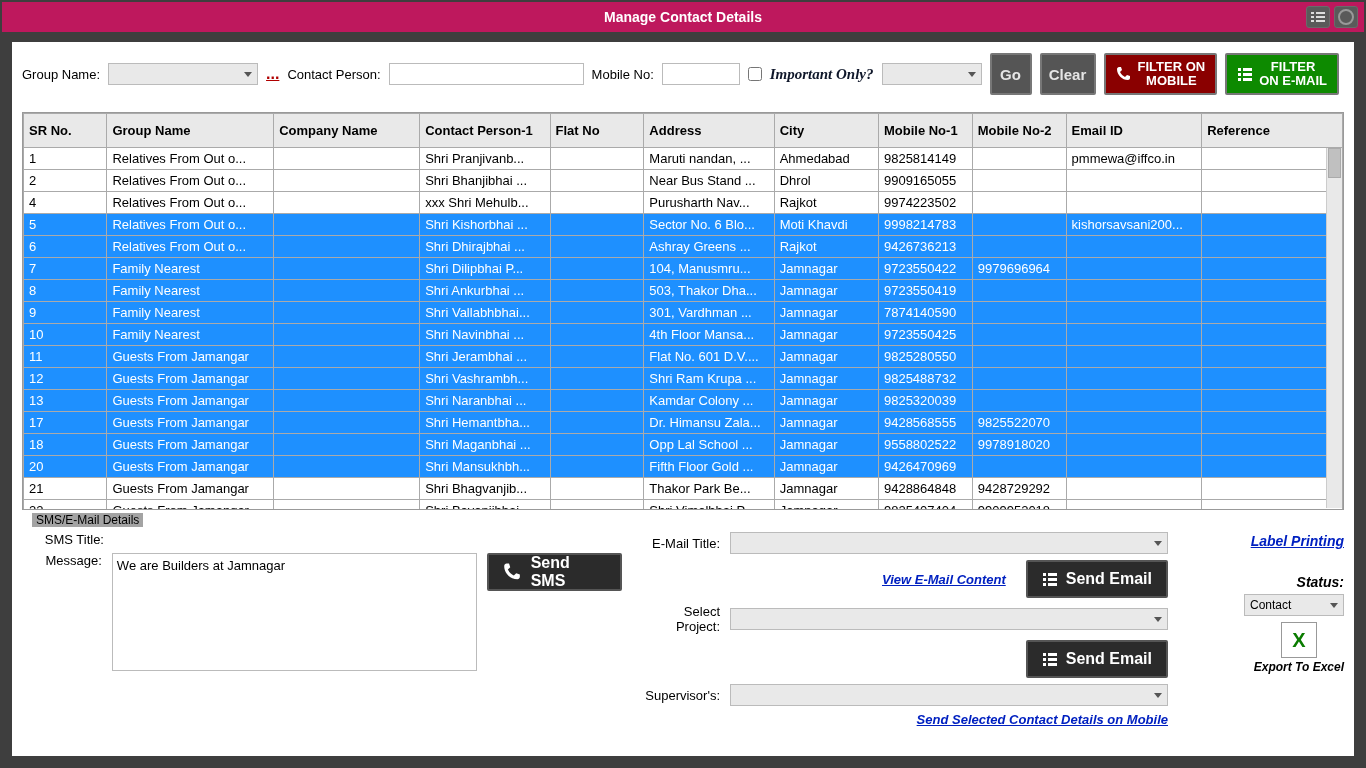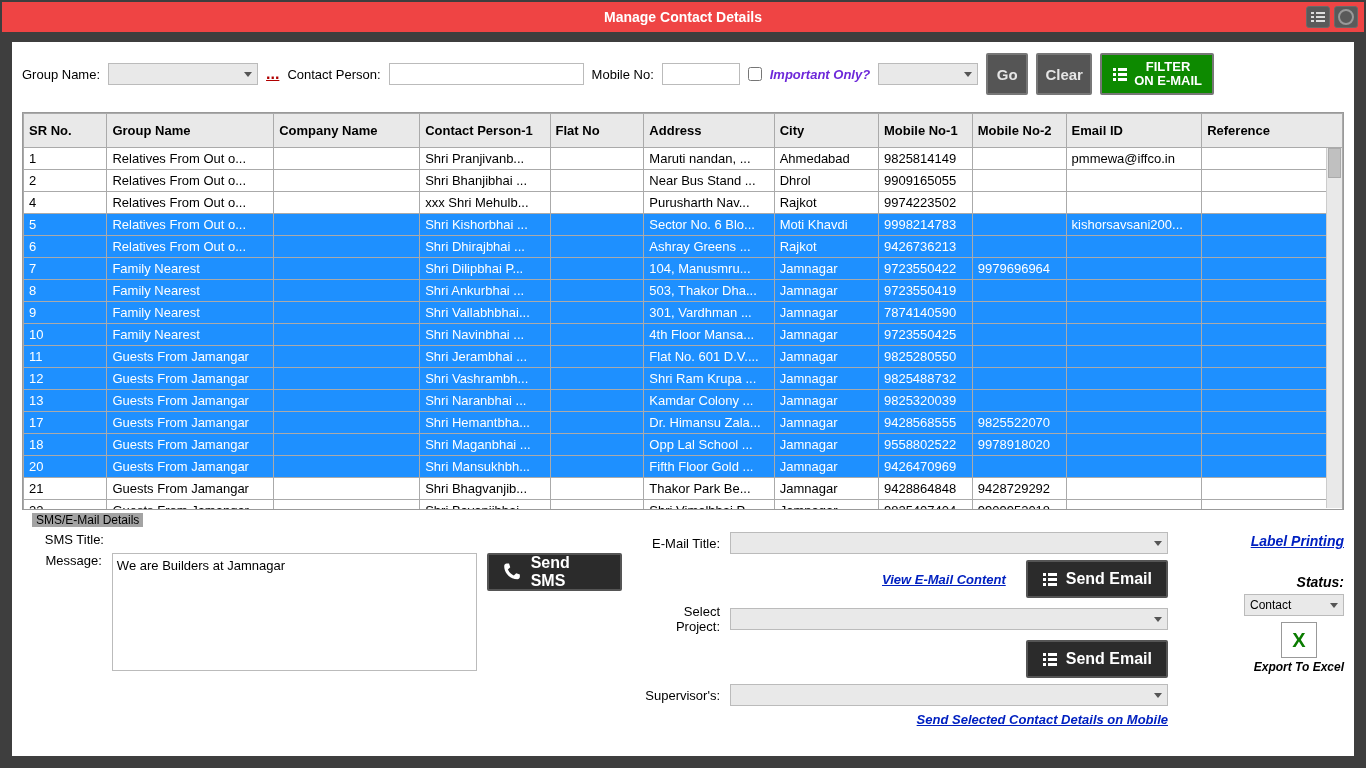--- a/index.html
+++ b/index.html
@@ -10,21 +10,21 @@
   height: 768px;
   overflow: hidden;
 }
 .outer-frame {
   width: 1366px;
   height: 768px;
   background: #3e3e3e;
   padding: 2px;
 }
 .titlebar {
-  background: #ef4444;
+  background: #be185d;
   height: 30px;
   display: flex;
   align-items: center;
   position: relative;
 }
 .titlebar-title {
   color: #fff;
   font-weight: bold;
   font-size: 14px;
   margin: 0 auto;
@@ -106,24 +106,25 @@
   font-size: 12px;
 }
 .dots {
   color: #b00000;
   font-weight: bold;
   font-size: 16px;
   text-decoration: underline;
   cursor: pointer;
 }
 .important-only {
-  color: #6d28d9;
+  color: #0f172a;
   font-style: italic;
   font-weight: bold;
-  font-size: 13px;
+  font-size: 15px;
+  font-family: Liberation Serif, serif;
 }
 .chk {
   width: 14px;
   height: 14px;
 }
 .btn {
   height: 42px;
   border: 2px solid #777;
   border-radius: 2px;
   display: flex;
@@ -322,20 +323,26 @@
         <input class="textbox" style="width: 78px;">
         <input type="checkbox" class="chk" style="">
         <span class="important-only">Important Only?</span>
         <div class="combo" style="width:100px"></div>
         <div class="btn btn-dark" style="width:42px">
             <span>Go</span>
           </div>
         <div class="btn btn-dark" style="width:56px">
             <span>Clear</span>
           </div>
+        <div class="btn btn-red">
+          <svg class="btn-icon" viewBox="0 0 16 16">
+              <path d="M3 1c-1 0-2 1-2 2 0 6 5 11 11 11 1 0 2-1 2-2v-2l-3-1-2 2c-2-1-4-3-5-5l2-2-1-3H3z" fill="#fff"></path>
+            </svg>
+          <div style="text-align:center"><span>FILTER ON</span><br><span>MOBILE</span></div>
+        </div>
         <div class="btn btn-green">
           <svg class="btn-icon" viewBox="0 0 16 16">
               <rect x="1" y="2" width="3" height="3" fill="#fff"></rect>
               <rect x="6" y="2" width="9" height="3" fill="#fff"></rect>
               <rect x="1" y="7" width="3" height="3" fill="#fff"></rect>
               <rect x="6" y="7" width="9" height="3" fill="#fff"></rect>
               <rect x="1" y="12" width="3" height="3" fill="#fff"></rect>
               <rect x="6" y="12" width="9" height="3" fill="#fff"></rect>
             </svg>
           <div style="text-align:center"><span>FILTER</span><br><span>ON E-MAIL</span></div>

